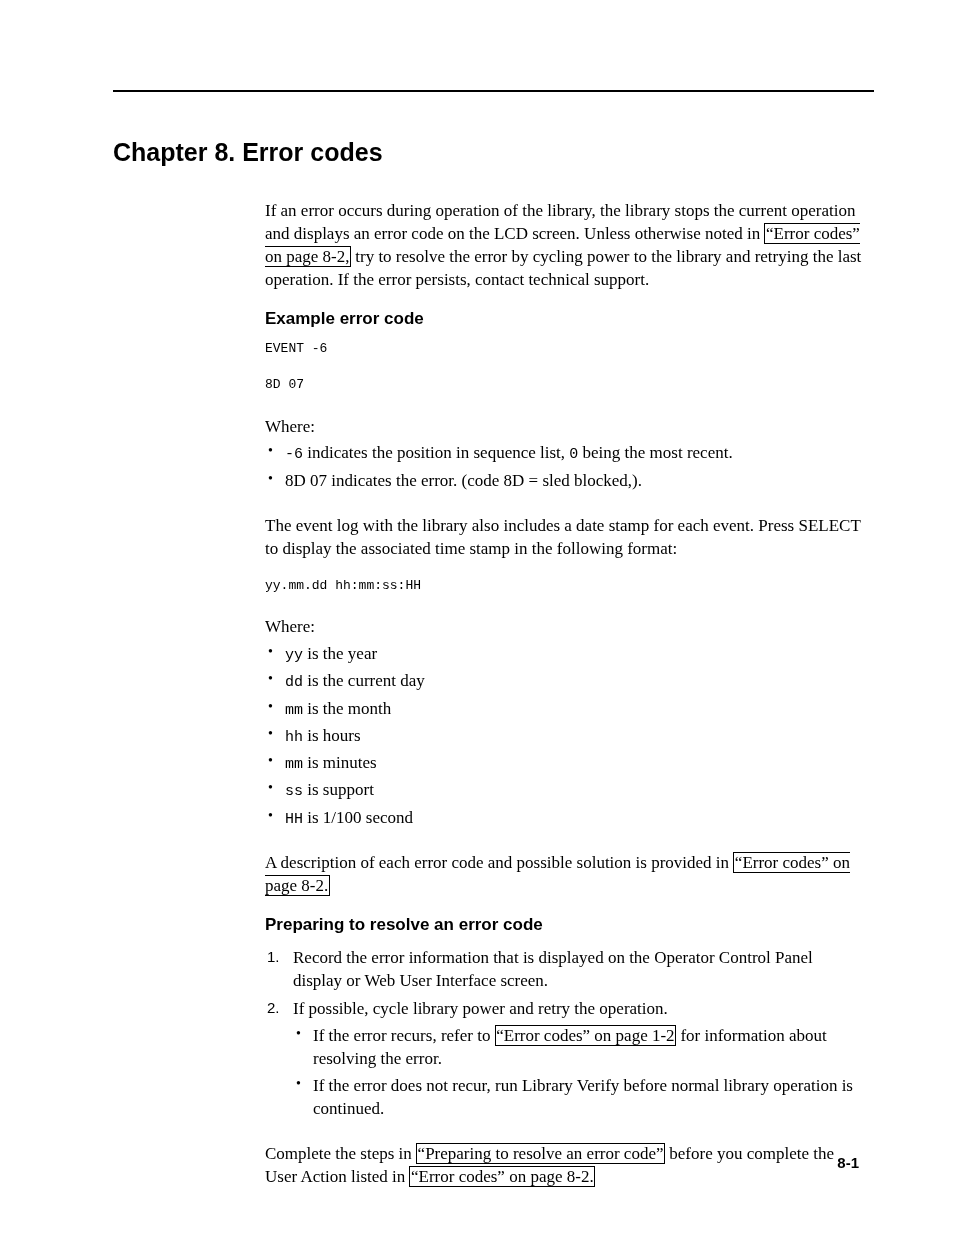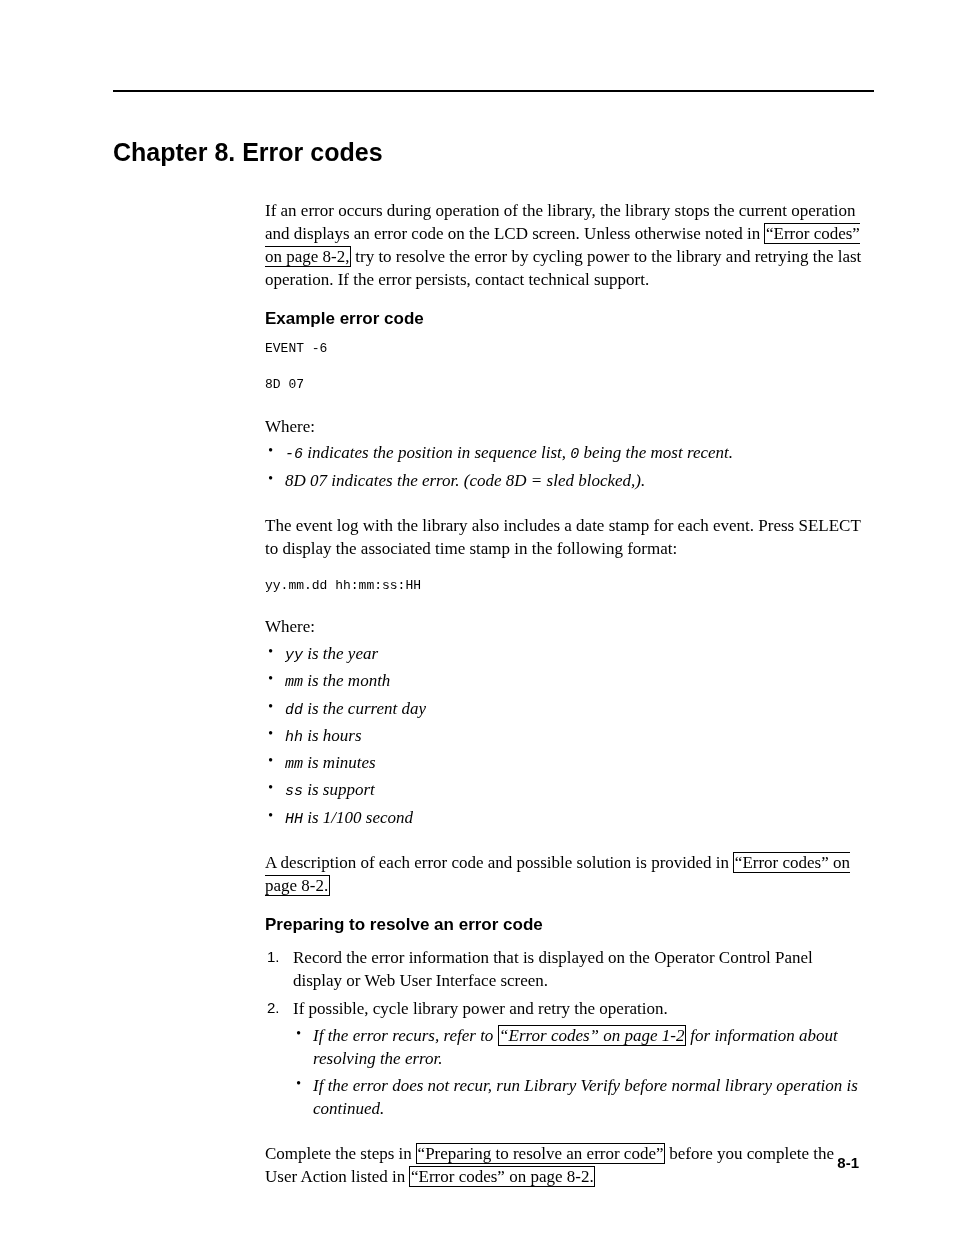--- a/index.html
+++ b/index.html
@@ -55,21 +55,20 @@
       margin-bottom: 18px;
       white-space: pre;
     }
     .code-inline {
       font-family: "Courier New", Courier, monospace;
       font-size: 15px;
     }
     ul.bullets {
       list-style: none;
       margin-bottom: 16px;
-      font-style: italic;
     }
     ul.bullets > li {
       position: relative;
       padding-left: 20px;
       margin-bottom: 4px;
     }
     ul.bullets > li::before {
       content: "•";
       position: absolute;
       left: 3px;
@@ -136,22 +135,22 @@
     <li><span>8D 07 indicates the error. (code 8D = sled blocked,).</span></li>
   </ul>
 
   <p class="para">The event log with the library also includes a date stamp for each event. Press SELECT to display the associated time stamp in the following format:</p>
 
   <div class="code-block">yy.mm.dd hh:mm:ss:HH</div>
 
   <p class="para" style="margin-bottom:4px">Where:</p>
   <ul class="bullets">
     <li><span class="code-inline">yy</span><span> is the year</span></li>
+    <li><span class="code-inline">dd</span><span> is the current day</span></li>
     <li><span class="code-inline">mm</span><span> is the month</span></li>
-    <li><span class="code-inline">dd</span><span> is the current day</span></li>
     <li><span class="code-inline">hh</span><span> is hours</span></li>
     <li><span class="code-inline">mm</span><span> is minutes</span></li>
     <li><span class="code-inline">ss</span><span> is support</span></li>
     <li><span class="code-inline">HH</span><span> is 1/100 second</span></li>
   </ul>
 
 
   <p class="para">
     <span>A description of each error code and possible solution is provided in </span><a href="#" class="link">“Error codes” on page 8-2.</a><span></span>
   </p>

